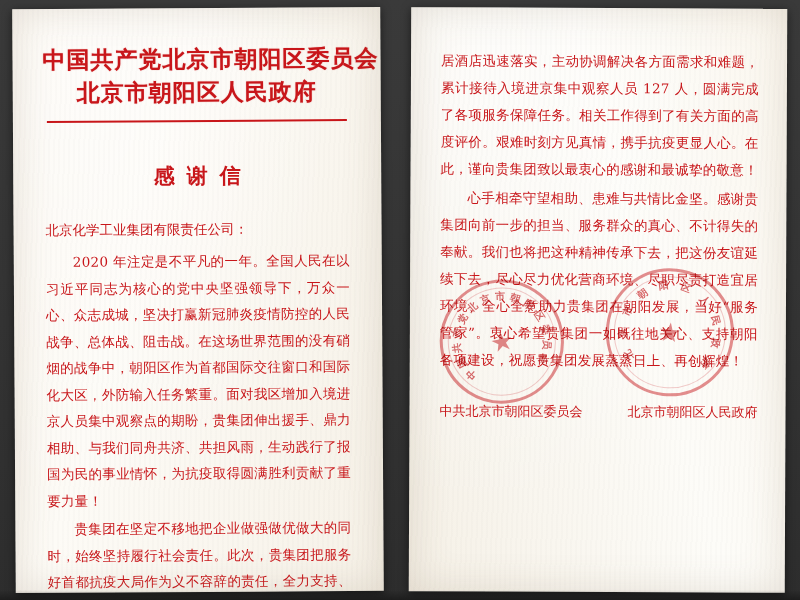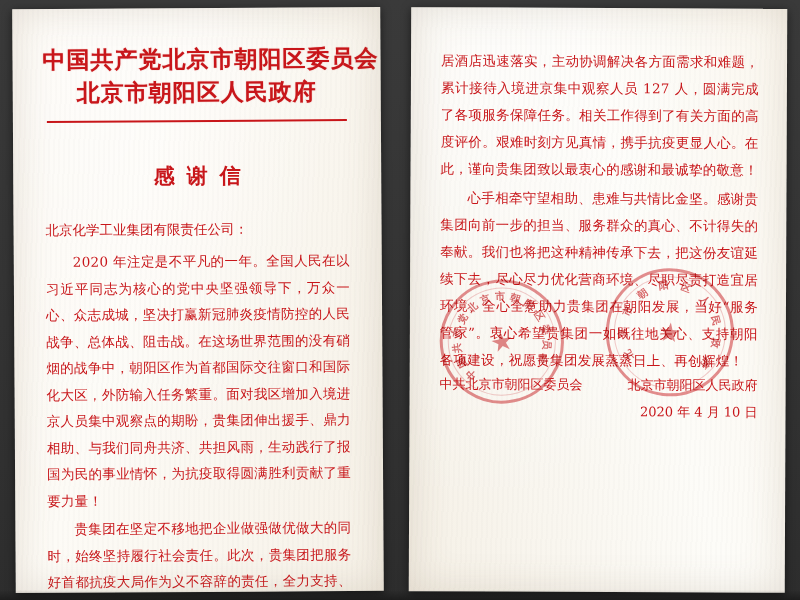--- a/index.html
+++ b/index.html
@@ -285,21 +285,20 @@
           </div>
         <div class="star">★</div>
       </div>
 
       <div class="sign-block">
         <div class="signer">
           <span>中共北京市朝阳区委员会</span>
         </div>
         <div class="signer">
           <span>北京市朝阳区人民政府</span>
-          <span class="date">2020 年 4 月 10 日</span>
         </div>
       </div>
     </div>
     <div class="vignette"></div>
   </div>
 
   <div class="desk-edge"></div>
 </div>
 
 </body></html>

